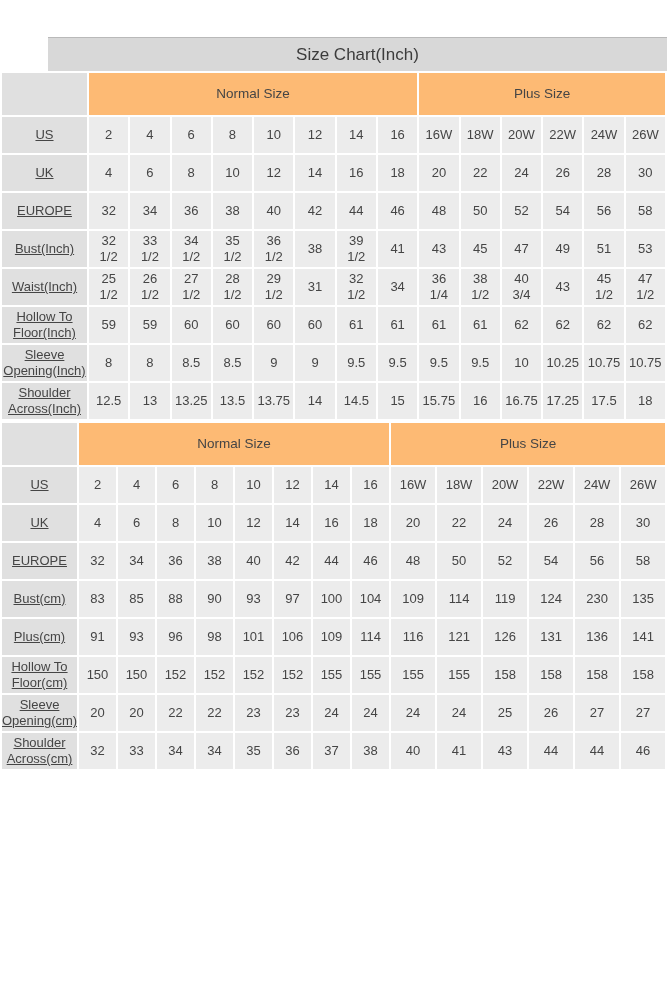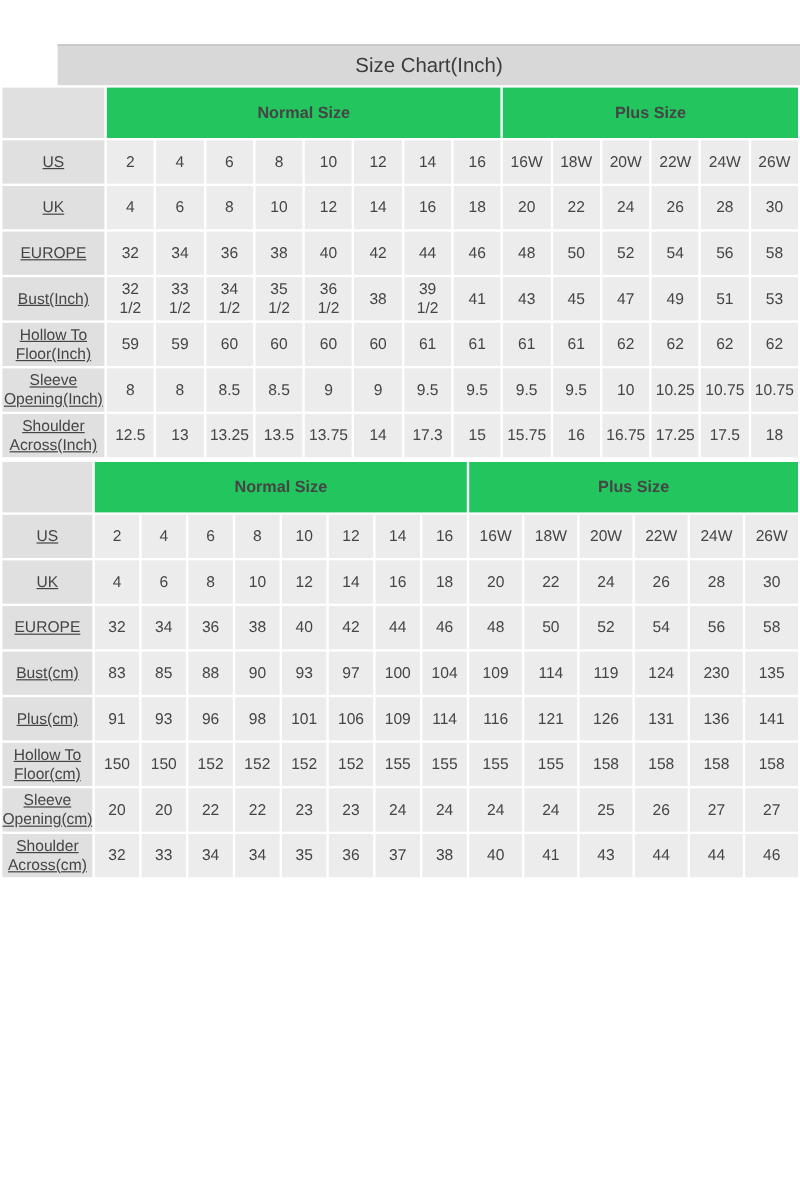--- a/index.html
+++ b/index.html
@@ -41,24 +41,23 @@
     text-align: center;
     vertical-align: middle;
     font-size: 13px;
     font-weight: normal;
     line-height: 16px;
     padding: 2px 0;
     white-space: pre-line;
     overflow: hidden;
   }
   table.size-table thead th {
-    background: #22c55e;
+    background: #fdba74;
     height: 38px;
     font-size: 13.5px;
-    font-weight: bold;
   }
   table.size-table thead td.corner {
     background: #e0e0e0;
     height: 38px;
   }
   table.size-table td.label-cell {
     background: #e0e0e0;
     height: 32px;
     text-decoration: underline;
   }
@@ -165,20 +164,48 @@
           <td class="data-cell">38</td>
           <td class="data-cell">39
 1/2</td>
           <td class="data-cell">41</td>
           <td class="data-cell">43</td>
           <td class="data-cell">45</td>
           <td class="data-cell">47</td>
           <td class="data-cell">49</td>
           <td class="data-cell">51</td>
           <td class="data-cell">53</td>
+        </tr>
+        <tr>
+          <td class="label-cell">Waist(Inch)</td>
+          <td class="data-cell">25
+1/2</td>
+          <td class="data-cell">26
+1/2</td>
+          <td class="data-cell">27
+1/2</td>
+          <td class="data-cell">28
+1/2</td>
+          <td class="data-cell">29
+1/2</td>
+          <td class="data-cell">31</td>
+          <td class="data-cell">32
+1/2</td>
+          <td class="data-cell">34</td>
+          <td class="data-cell">36
+1/4</td>
+          <td class="data-cell">38
+1/2</td>
+          <td class="data-cell">40
+3/4</td>
+          <td class="data-cell">43</td>
+          <td class="data-cell">45
+1/2</td>
+          <td class="data-cell">47
+1/2</td>
         </tr>
         <tr>
           <td class="label-cell">Hollow To
 Floor(Inch)</td>
           <td class="data-cell">59</td>
           <td class="data-cell">59</td>
           <td class="data-cell">60</td>
           <td class="data-cell">60</td>
           <td class="data-cell">60</td>
           <td class="data-cell">60</td>
@@ -211,21 +238,21 @@
         </tr>
         <tr>
           <td class="label-cell">Shoulder
 Across(Inch)</td>
           <td class="data-cell">12.5</td>
           <td class="data-cell">13</td>
           <td class="data-cell">13.25</td>
           <td class="data-cell">13.5</td>
           <td class="data-cell">13.75</td>
           <td class="data-cell">14</td>
-          <td class="data-cell">17.3</td>
+          <td class="data-cell">14.5</td>
           <td class="data-cell">15</td>
           <td class="data-cell">15.75</td>
           <td class="data-cell">16</td>
           <td class="data-cell">16.75</td>
           <td class="data-cell">17.25</td>
           <td class="data-cell">17.5</td>
           <td class="data-cell">18</td>
         </tr>
       </tbody>
   </table>

